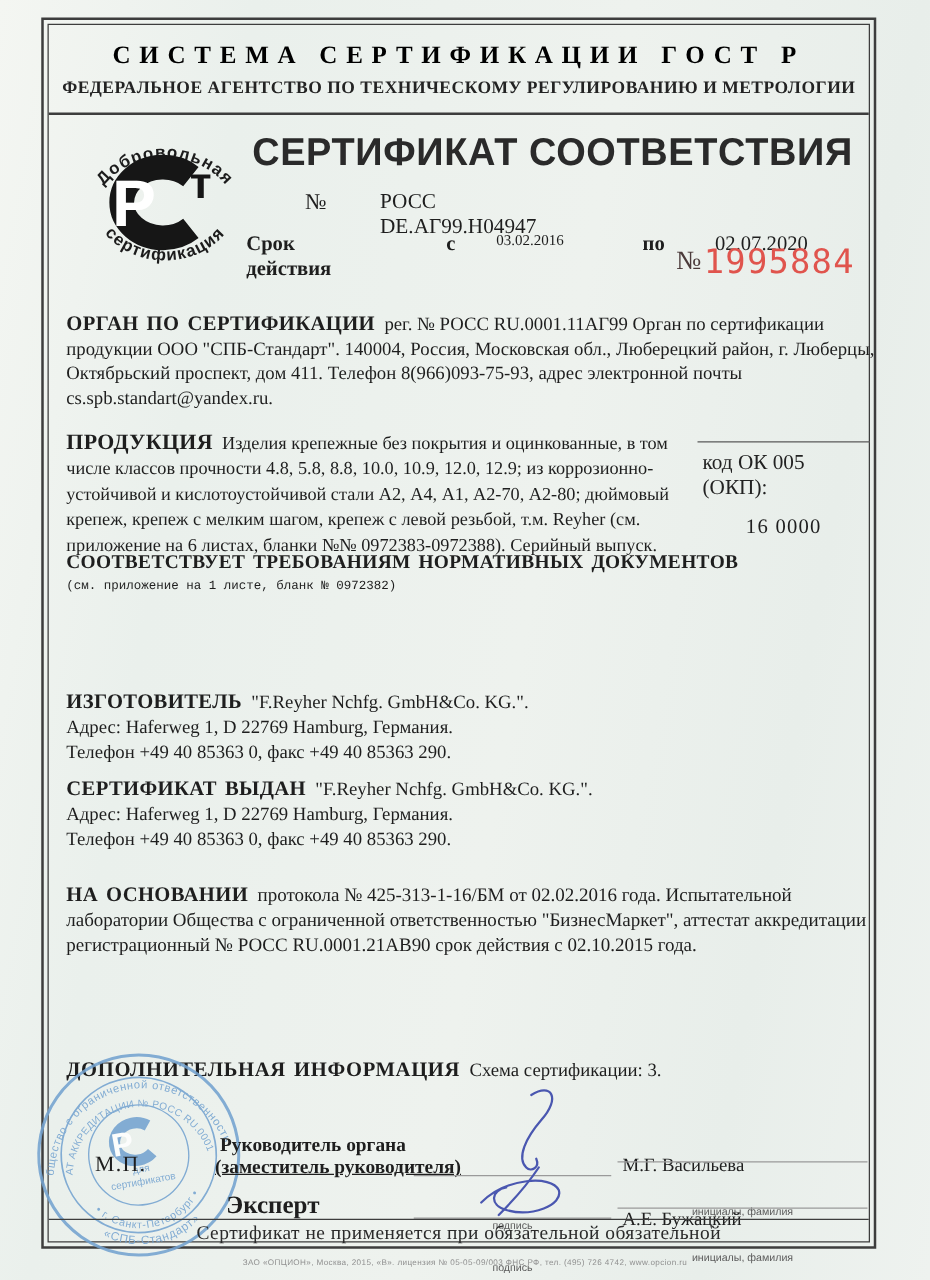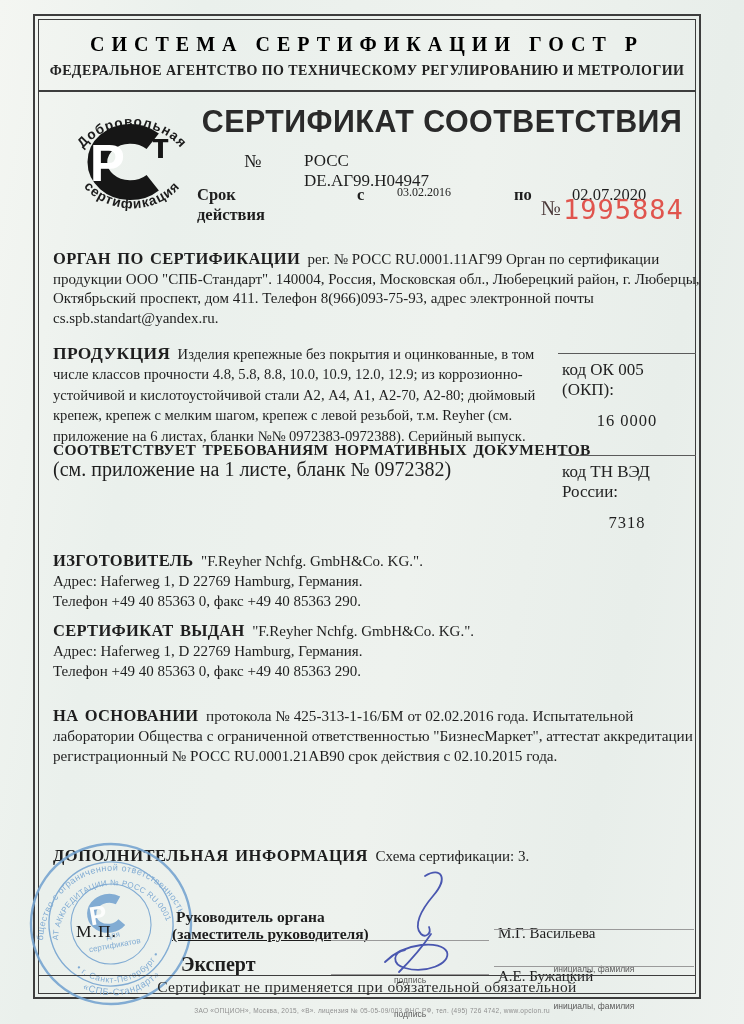--- a/index.html
+++ b/index.html
@@ -48,21 +48,21 @@
     font-family:"DejaVu Sans Mono",monospace;font-size:27px;letter-spacing:1px;
     color:#e0544d;
   }
   .sec{position:absolute;left:14px;line-height:19.5px;font-size:15px;}
   .sec .lbl{font-weight:bold;font-size:16.5px;letter-spacing:0.3px;word-spacing:2px;}
   .sec-organ{top:214px;width:650px;}
   .sec-product{top:308px;width:520px;line-height:20.5px;font-size:14.6px;}
   .sec-product .lbl{font-size:17.5px;}
   .sec-compliance{top:420px;width:560px;}
   .sec-compliance .lbl{font-size:15.5px;}
-  .sec-compliance .sub{font-size:20px;}
+  .sec-compliance .sub{font-size:10px;font-family:Liberation Mono, monospace;}
   .sec-maker{top:531px;width:640px;line-height:20px;}
   .sec-issued{top:601px;width:640px;line-height:20px;}
   .sec-basis{top:671px;width:652px;line-height:20px;font-size:15.2px;}
   .sec-add{top:811px;width:640px;}
   .sec-add .lbl{letter-spacing:0.5px;}
   .codebox{position:absolute;left:519px;width:138px;text-align:center;}
   .codebox .cline{border-top:1px solid #5a5a5a;margin:0 0 6px 0;}
   .codebox .clbl{font-size:17px;text-align:left;padding-left:4px;color:#222;}
   .codebox .cval{font-size:16.5px;margin-top:11px;letter-spacing:1px;}
   .box-okp{top:333px;}
@@ -150,25 +150,20 @@
       <div class="cline"></div>
       <div class="clbl">код ОК 005 (ОКП):</div>
       <div class="cval">16 0000</div>
     </div>
 
     <div class="sec sec-compliance">
       <div class="lbl">СООТВЕТСТВУЕТ ТРЕБОВАНИЯМ НОРМАТИВНЫХ ДОКУМЕНТОВ</div>
       <div class="sub">(см. приложение на 1 листе, бланк № 0972382)</div>
     </div>
 
-    <div class="codebox box-tnved">
-      <div class="cline"></div>
-      <div class="clbl">код ТН ВЭД России:</div>
-      <div class="cval">7318</div>
-    </div>
 
     <div class="sec sec-maker">
       <div><span class="lbl">ИЗГОТОВИТЕЛЬ</span>&nbsp; <span>"F.Reyher Nchfg. GmbH&amp;Co. KG.".</span></div>
       <div>Адрес: Haferweg 1, D 22769 Hamburg, Германия.</div>
       <div>Телефон +49 40 85363 0, факс +49 40 85363 290.</div>
     </div>
 
     <div class="sec sec-issued">
       <div><span class="lbl">СЕРТИФИКАТ ВЫДАН</span>&nbsp; <span>"F.Reyher Nchfg. GmbH&amp;Co. KG.".</span></div>
       <div>Адрес: Haferweg 1, D 22769 Hamburg, Германия.</div>

